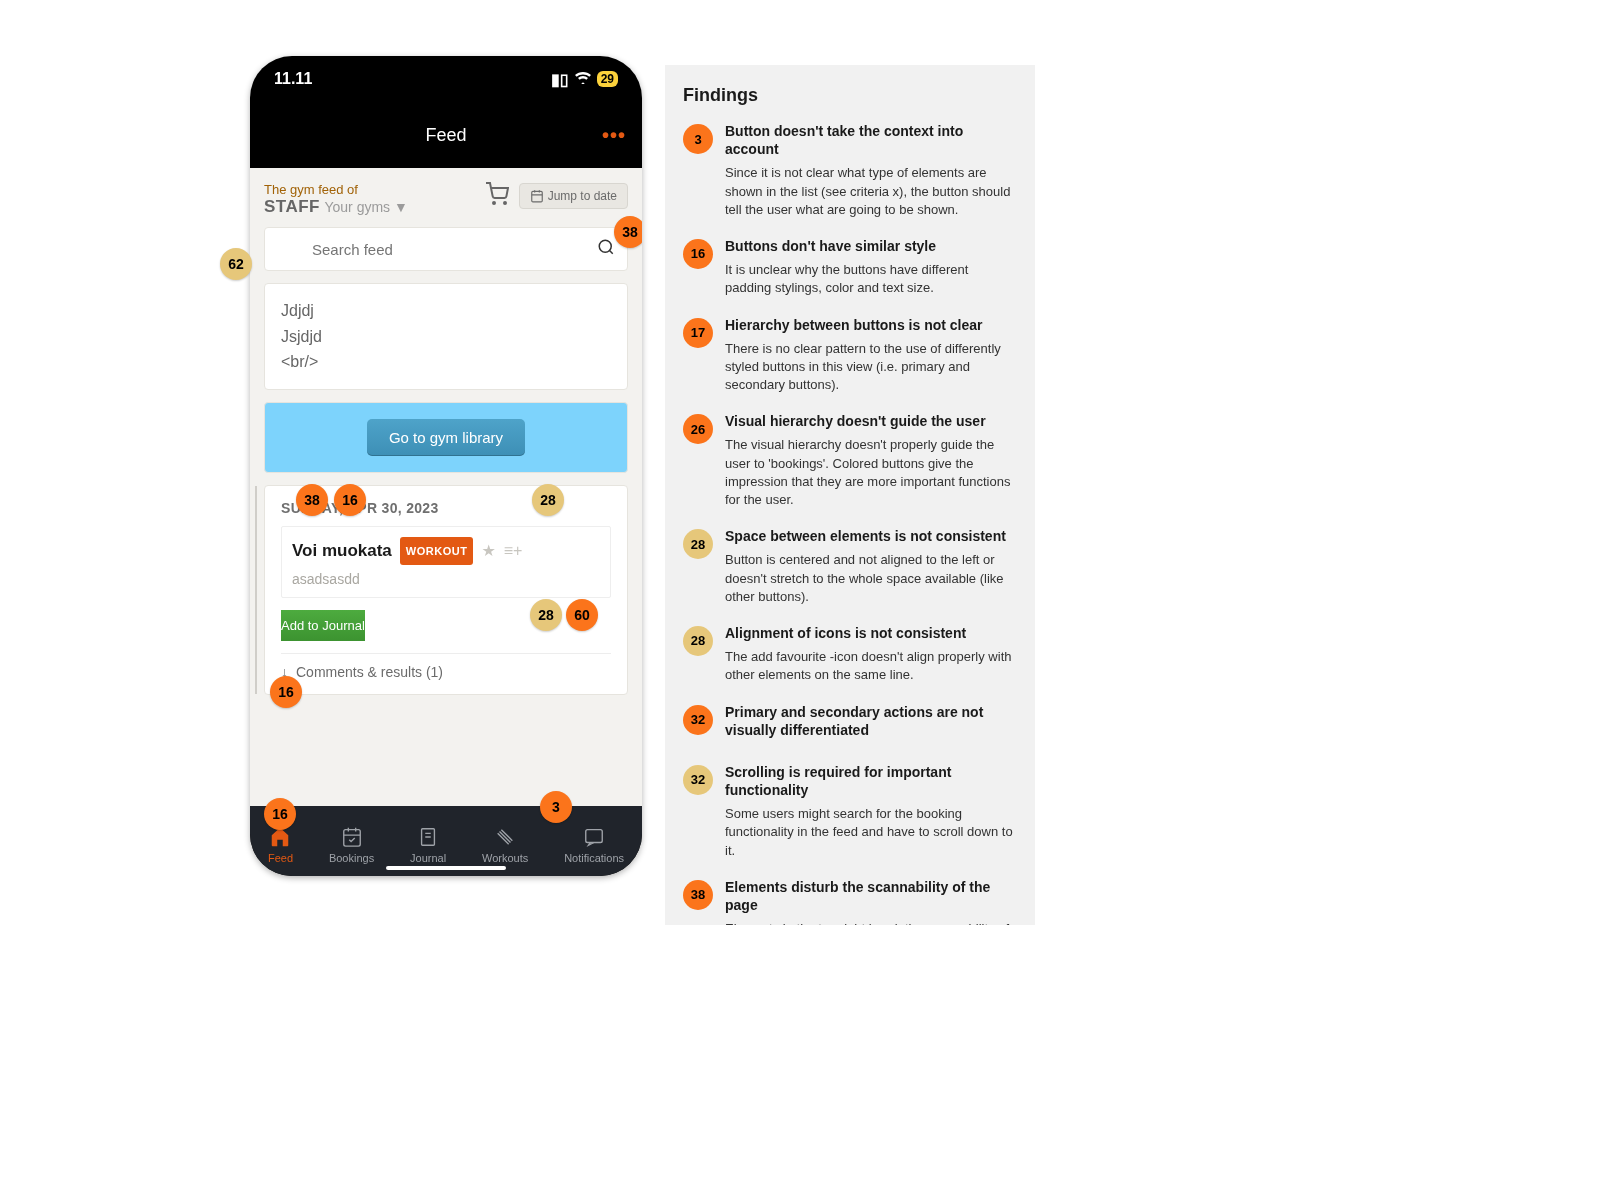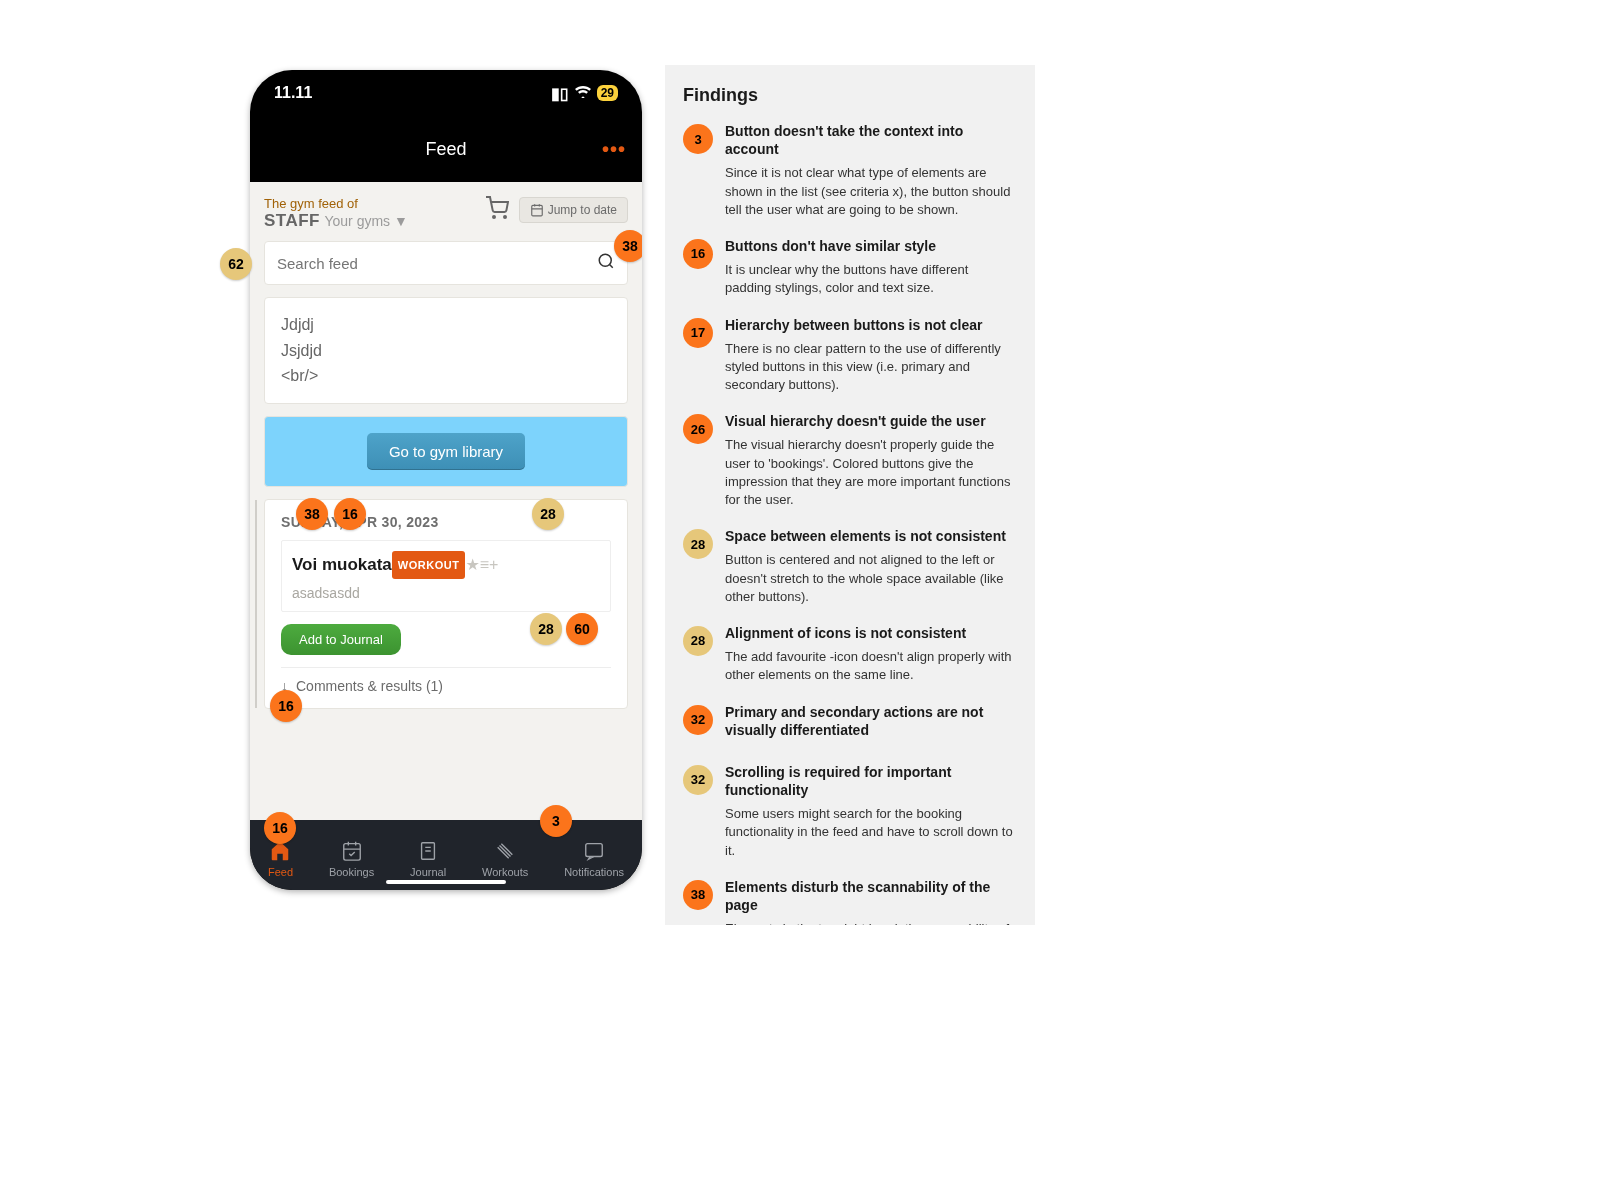--- a/index.html
+++ b/index.html
@@ -1,52 +1,52 @@
 <!DOCTYPE html>
 <html><head>
 <meta charset="utf-8">
 <style>
   * { box-sizing: border-box; margin: 0; padding: 0; }
   body { font-family: -apple-system, Helvetica, Arial, sans-serif; background: #fff; width: 1600px; height: 1200px; position: relative; color: #1a1a1a; }
   .canvas { position: relative; width: 100%; height: 100%; }
   
   
-  .phone { position: absolute; left: 250px; top: 70px; width: 392px; height: 820px; border-radius: 42px; background: #000; overflow: hidden; box-shadow: 0 2px 6px rgba(0,0,0,.3); }
+  .phone { position: absolute; left: 250px; top: 56px; width: 392px; height: 820px; border-radius: 42px; background: #000; overflow: hidden; box-shadow: 0 2px 6px rgba(0,0,0,.3); }
   .status-bar { height: 46px; display:flex; align-items:center; justify-content: space-between; padding: 0 24px; color:#fff; font-weight: 600; font-size: 16px;}
   .status-right { display:flex; gap:6px; align-items:center;}
   .battery-pill { background:#fcd23c; color:#000; border-radius:6px; padding:1px 4px; font-size:12px; font-weight:700;}
   .app-header { height: 66px; position:relative; display:flex; align-items:center; justify-content:center; color:#fff; font-size:18px;}
   .ellipsis { position:absolute; right:16px; top:22px; color:#e35913; font-size:20px; font-weight:900; letter-spacing:1px;}
   .app-body { background:#f3f2ef; height: calc(100% - 46px - 66px - 70px); overflow:hidden; padding: 10px 8px;}
   
   .gym-header { position:relative; padding:4px 6px 10px 6px;}
   .gym-header-top { display:flex; justify-content:space-between; align-items:flex-start;}
   .gym-sub { color:#a16207; font-size:13px;}
   .gym-name { color:#666; font-weight:800; font-size:17px; letter-spacing:.5px;}
   .your-gyms { color:#9b9b9b; font-size:14px;}
   .top-actions { display:flex; gap:10px; align-items:center;}
   .jump-btn { background:#e9e7e2; border:1px solid #d8d6d0; border-radius:4px; padding:5px 10px; display:flex; align-items:center; gap:4px; font-size:12px; color:#6b6b6b;}
   
   .search-box { background:#fff; border:1px solid #e6e4de; border-radius:4px; margin:0 6px 12px; padding:10px 12px; display:flex; justify-content:space-between; align-items:center;}
-  .search-box input { border:none; outline:none; font-size:15px; color:#888; flex:1; background:transparent;}
+  .search-box input { border:none; outline:none; font-size:15px; color:#888; flex:1; background:transparent;margin-left:35px;}
   
   .card { background:#fff; border:1px solid #e6e4de; border-radius:4px; margin:0 6px 12px; padding:14px 16px; color:#666; font-size:16px; line-height:1.6;}
   
   .library-card { background:#7dd3fc; border:1px solid #e6e4de; border-radius:4px; margin:0 6px 12px; padding:16px; display:flex; justify-content:center;}
   .blue-btn { background: linear-gradient(#4ea3c9,#3d8fb6); color:#fff; border-radius:5px; padding:10px 22px; font-size:15px; box-shadow: inset 0 -1px 0 rgba(0,0,0,.2);}
   
   .workout-card { background:#fff; border:1px solid #e6e4de; border-radius:4px; margin:0 6px 12px; padding:14px 16px; position:relative;}
   .workout-card::before { content:''; position:absolute; left:-10px; top:0; bottom:0; width:2px; background:#d0cec9;}
   .date-head { color:#6f6f6f; font-weight:700; font-size:14px; letter-spacing:.3px; margin-bottom:10px;}
   .wk-inner { border:1px solid #eee; border-radius:2px; padding:10px;}
-  .wk-title-row { display:flex; align-items:center; }
+  .wk-title-row { display:flex; align-items:center; gap:8px;}
   .wk-title { font-weight:700; font-size:17px;}
   .wk-badge { background:#e35913; color:#fff; font-size:11px; font-weight:700; padding:8px 6px; border-radius:3px; letter-spacing:.5px;}
   .wk-sub { color:#a9a7a1; font-size:14px; margin-top:6px;}
-  .green-btn { background: linear-gradient(#4dab3f,#3c9330); color:#fff; border-radius:10px; padding:8px 18px; font-size:13px; margin-top:12px; display:inline-block;}
+  .green-btn { background: linear-gradient(#4dab3f,#3c9330); color:#fff; border-radius:0; padding:8px 0; font-size:13px; margin-top:12px; display:inline-block;}
   .comments-row { margin-top:12px; padding-top:10px; border-top:1px solid #ededed; color:#6b6b6b; font-size:14px; display:flex; align-items:center; gap:8px;}
   
   .show-more { margin:0 6px 12px; background: linear-gradient(#4ea3c9,#3d8fb6); color:#fff; border-radius:5px; padding:14px; text-align:center; font-size:16px; position:relative;}
   
   .tab-bar { background:#20242b; height:70px; display:flex; justify-content:space-around; align-items:center; padding-top:8px;}
   .tab-item { display:flex; flex-direction:column; align-items:center; gap:4px; color:#9ea2a8; font-size:11px;}
   .tab-item.active { color:#e35913;}
   .tab-icon { width:22px; height:22px;}
   .home-indicator { position:absolute; bottom:6px; left:50%; transform:translateX(-50%); width:120px; height:4px; background:#fff; border-radius:3px;}
   

